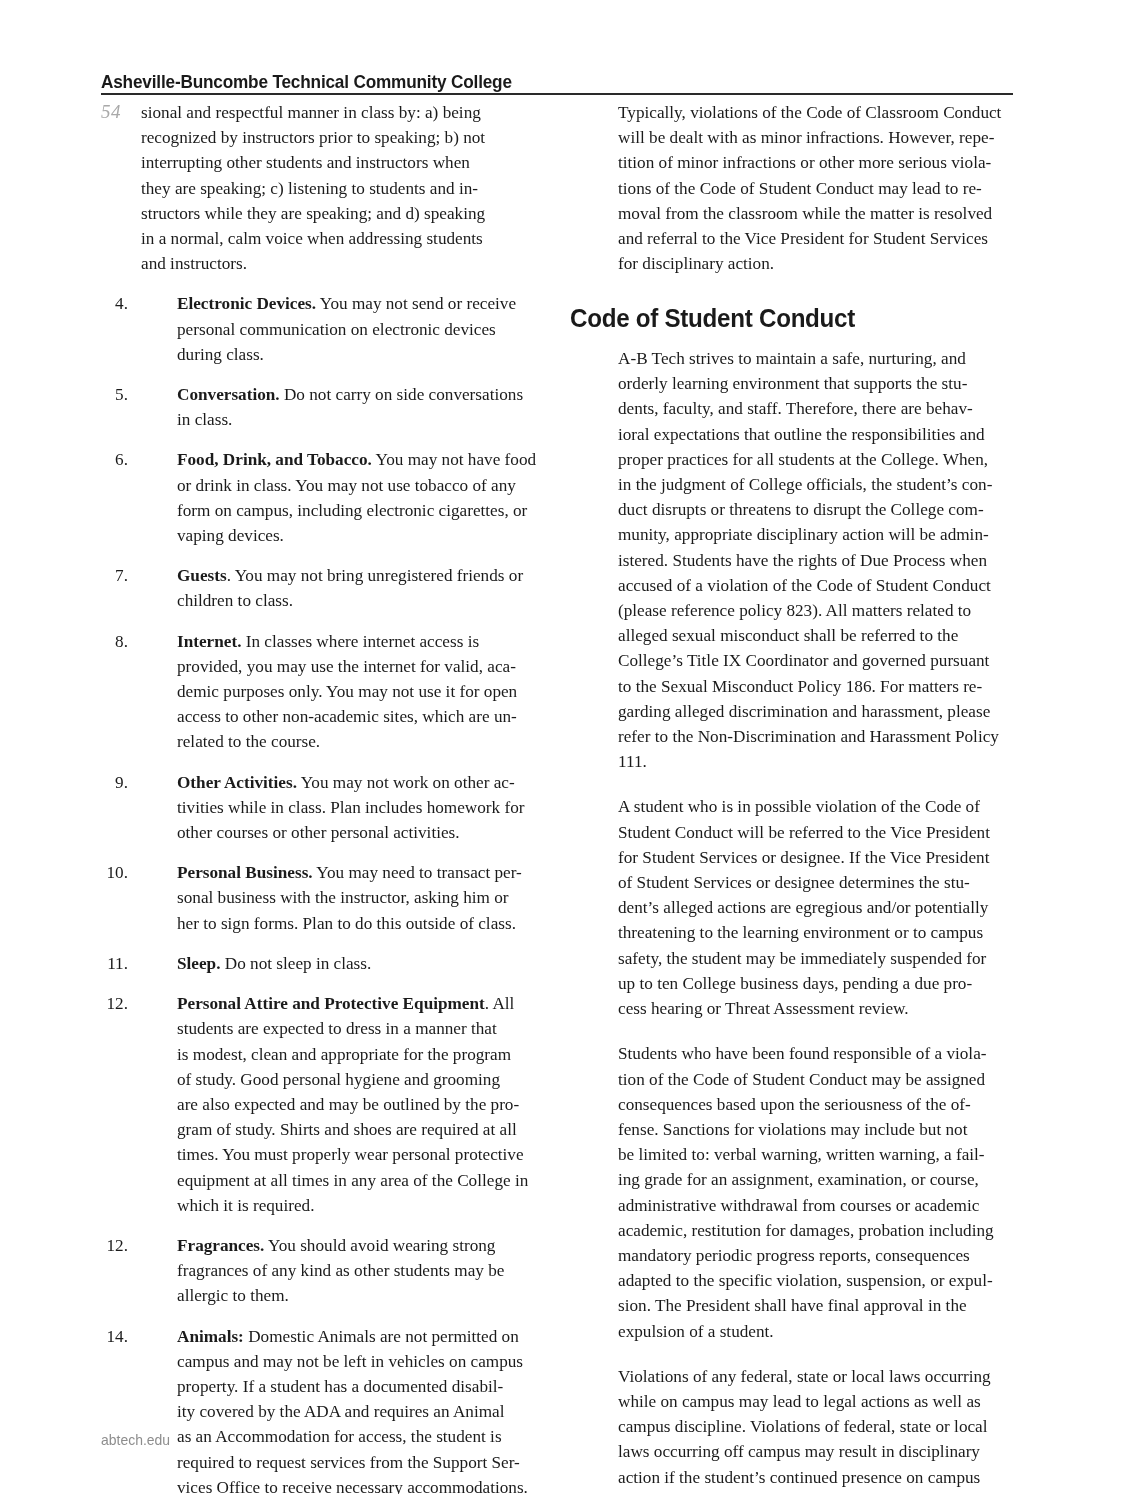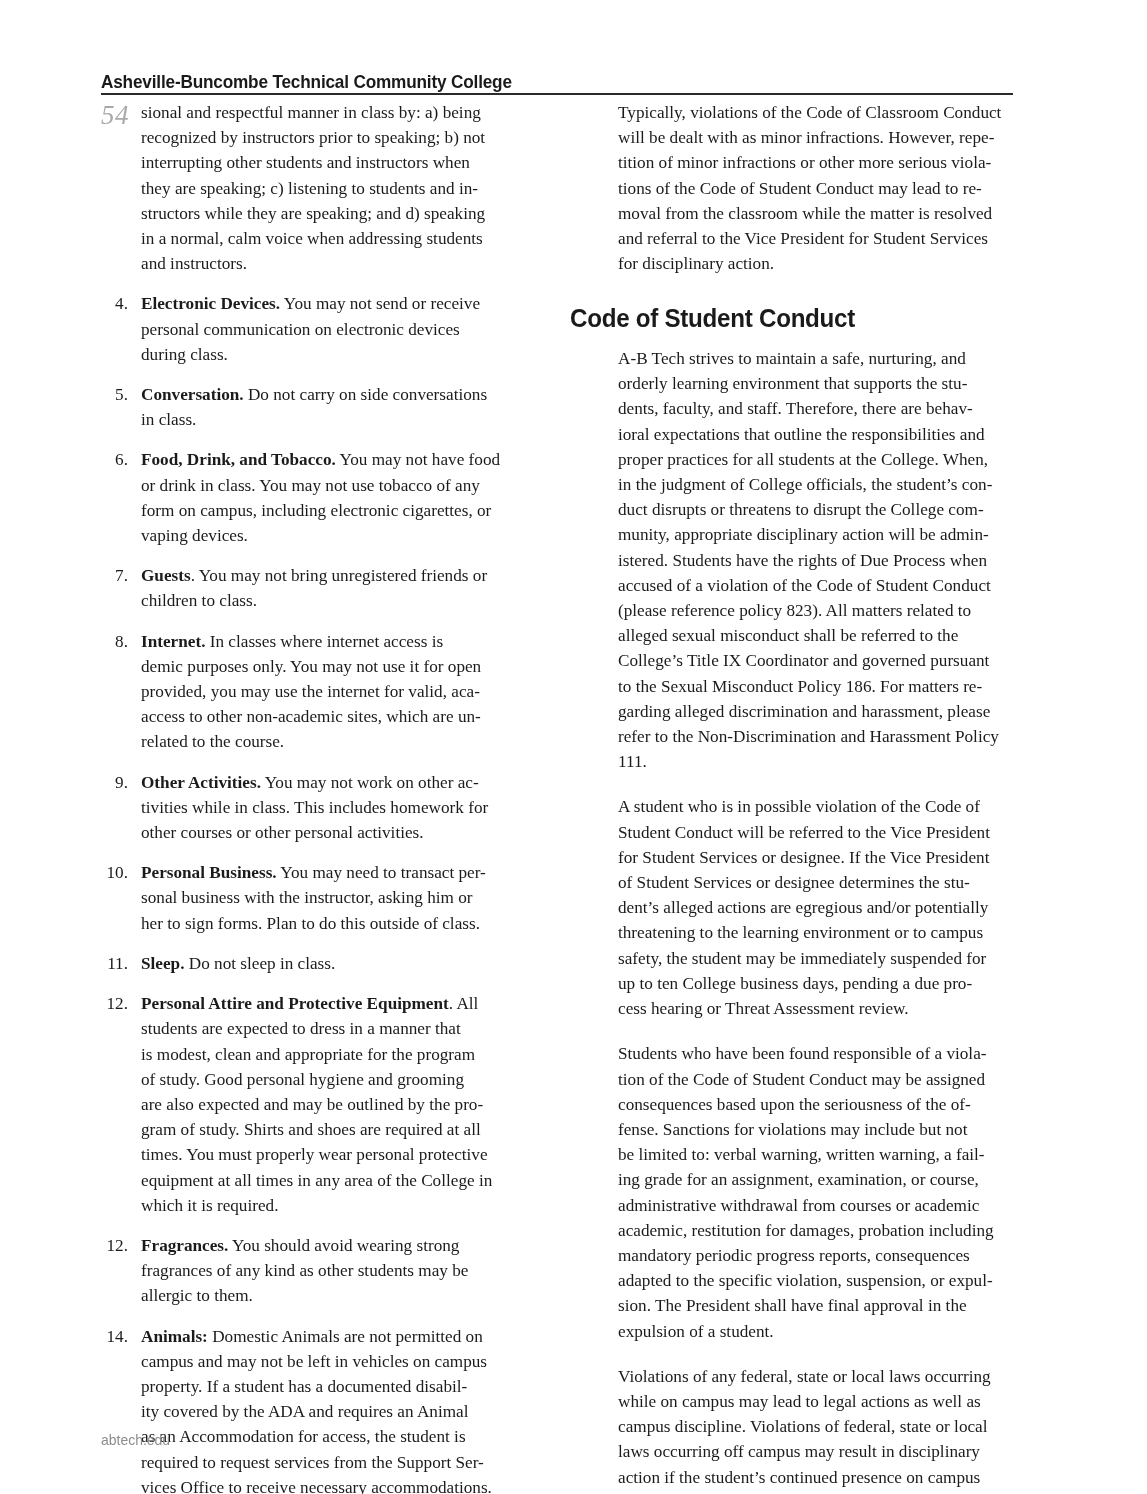--- a/index.html
+++ b/index.html
@@ -37,21 +37,21 @@
     font-size: 18.5px;
     letter-spacing: -0.2px;
     color: #1a1a1a;
     transform: scaleX(0.93);
     transform-origin: left center;
     white-space: nowrap;
   }
   .page-number {
     font-family: "Liberation Serif", serif;
     font-style: italic;
-    font-size: 27px;
+    font-size: 19px;
     color: #a9a9a9;
     margin-top: 9px;
     line-height: 1;
     letter-spacing: 0.5px;
   }
   .header-rule {
     position: absolute;
     left: 101px;
     top: 93px;
     width: 912px;
@@ -94,21 +94,21 @@
   }
   ol.rules > li .num {
     position: absolute;
     left: 0;
     top: 0;
     width: 27px;
     text-align: right;
     font-size: 17.2px;
   }
   ol.rules > li .body { display: block; }
-  ol.rules > li .ln { display: block; }
+  ol.rules > li .ln { display: block; margin-left: 36px; }
   .bold { font-weight: bold; }
 
   
   .para {
     margin: 0;
   }
   .para + .para { margin-top: 20px; }
   .para .ln { display: block; margin-left: 48px; }
 
   .section-heading {
@@ -188,31 +188,31 @@
           <span class="num">7.</span>
           <span class="body">
             <span class="ln"><span class="bold">Guests</span>. You may not bring unregistered friends or</span>
             <span class="ln">children to class.</span>
           </span>
         </li>
         <li>
           <span class="num">8.</span>
           <span class="body">
             <span class="ln"><span class="bold">Internet.</span> In classes where internet access is</span>
+            <span class="ln">provided, you may use the internet for valid, aca-</span>
             <span class="ln">demic purposes only. You may not use it for open</span>
-            <span class="ln">provided, you may use the internet for valid, aca-</span>
             <span class="ln">access to other non-academic sites, which are un-</span>
             <span class="ln">related to the course.</span>
           </span>
         </li>
         <li>
           <span class="num">9.</span>
           <span class="body">
             <span class="ln"><span class="bold">Other Activities.</span> You may not work on other ac-</span>
-            <span class="ln">tivities while in class. This includes homework for</span>
+            <span class="ln">tivities while in class. Plan includes homework for</span>
             <span class="ln">other courses or other personal activities.</span>
           </span>
         </li>
         <li>
           <span class="num">10.</span>
           <span class="body">
             <span class="ln"><span class="bold">Personal Business.</span> You may need to transact per-</span>
             <span class="ln">sonal business with the instructor, asking him or</span>
             <span class="ln">her to sign forms. Plan to do this outside of class.</span>
           </span>

